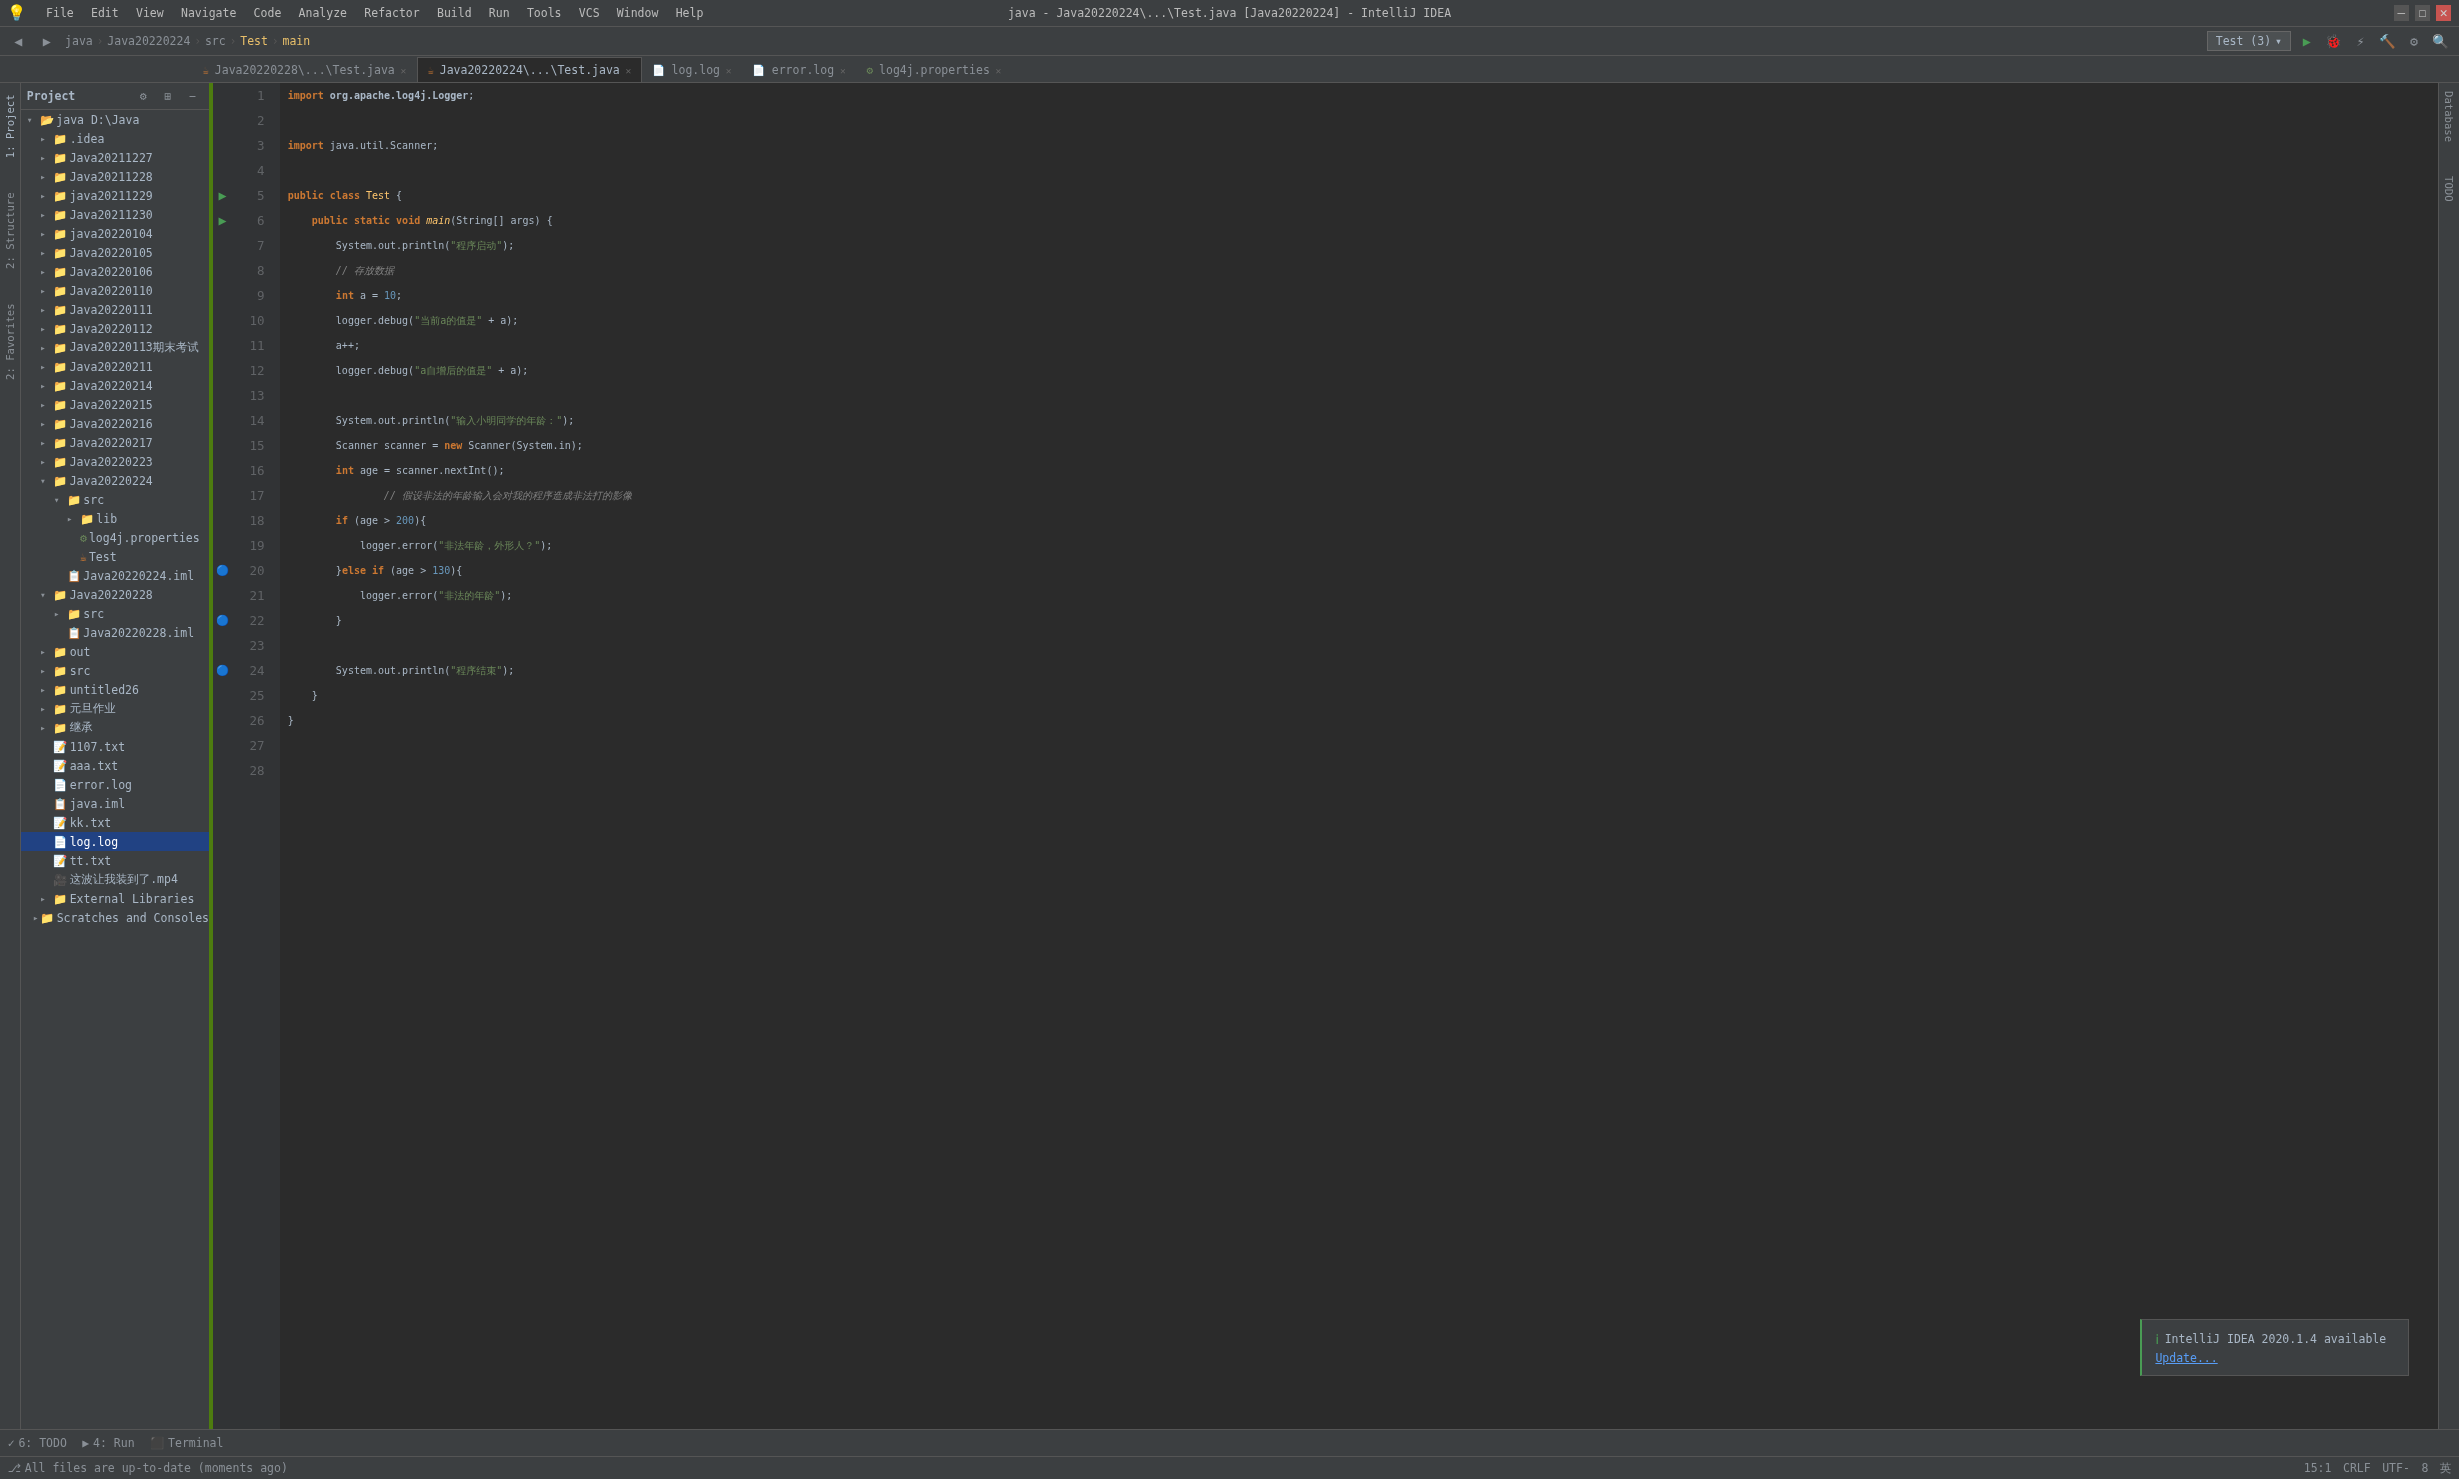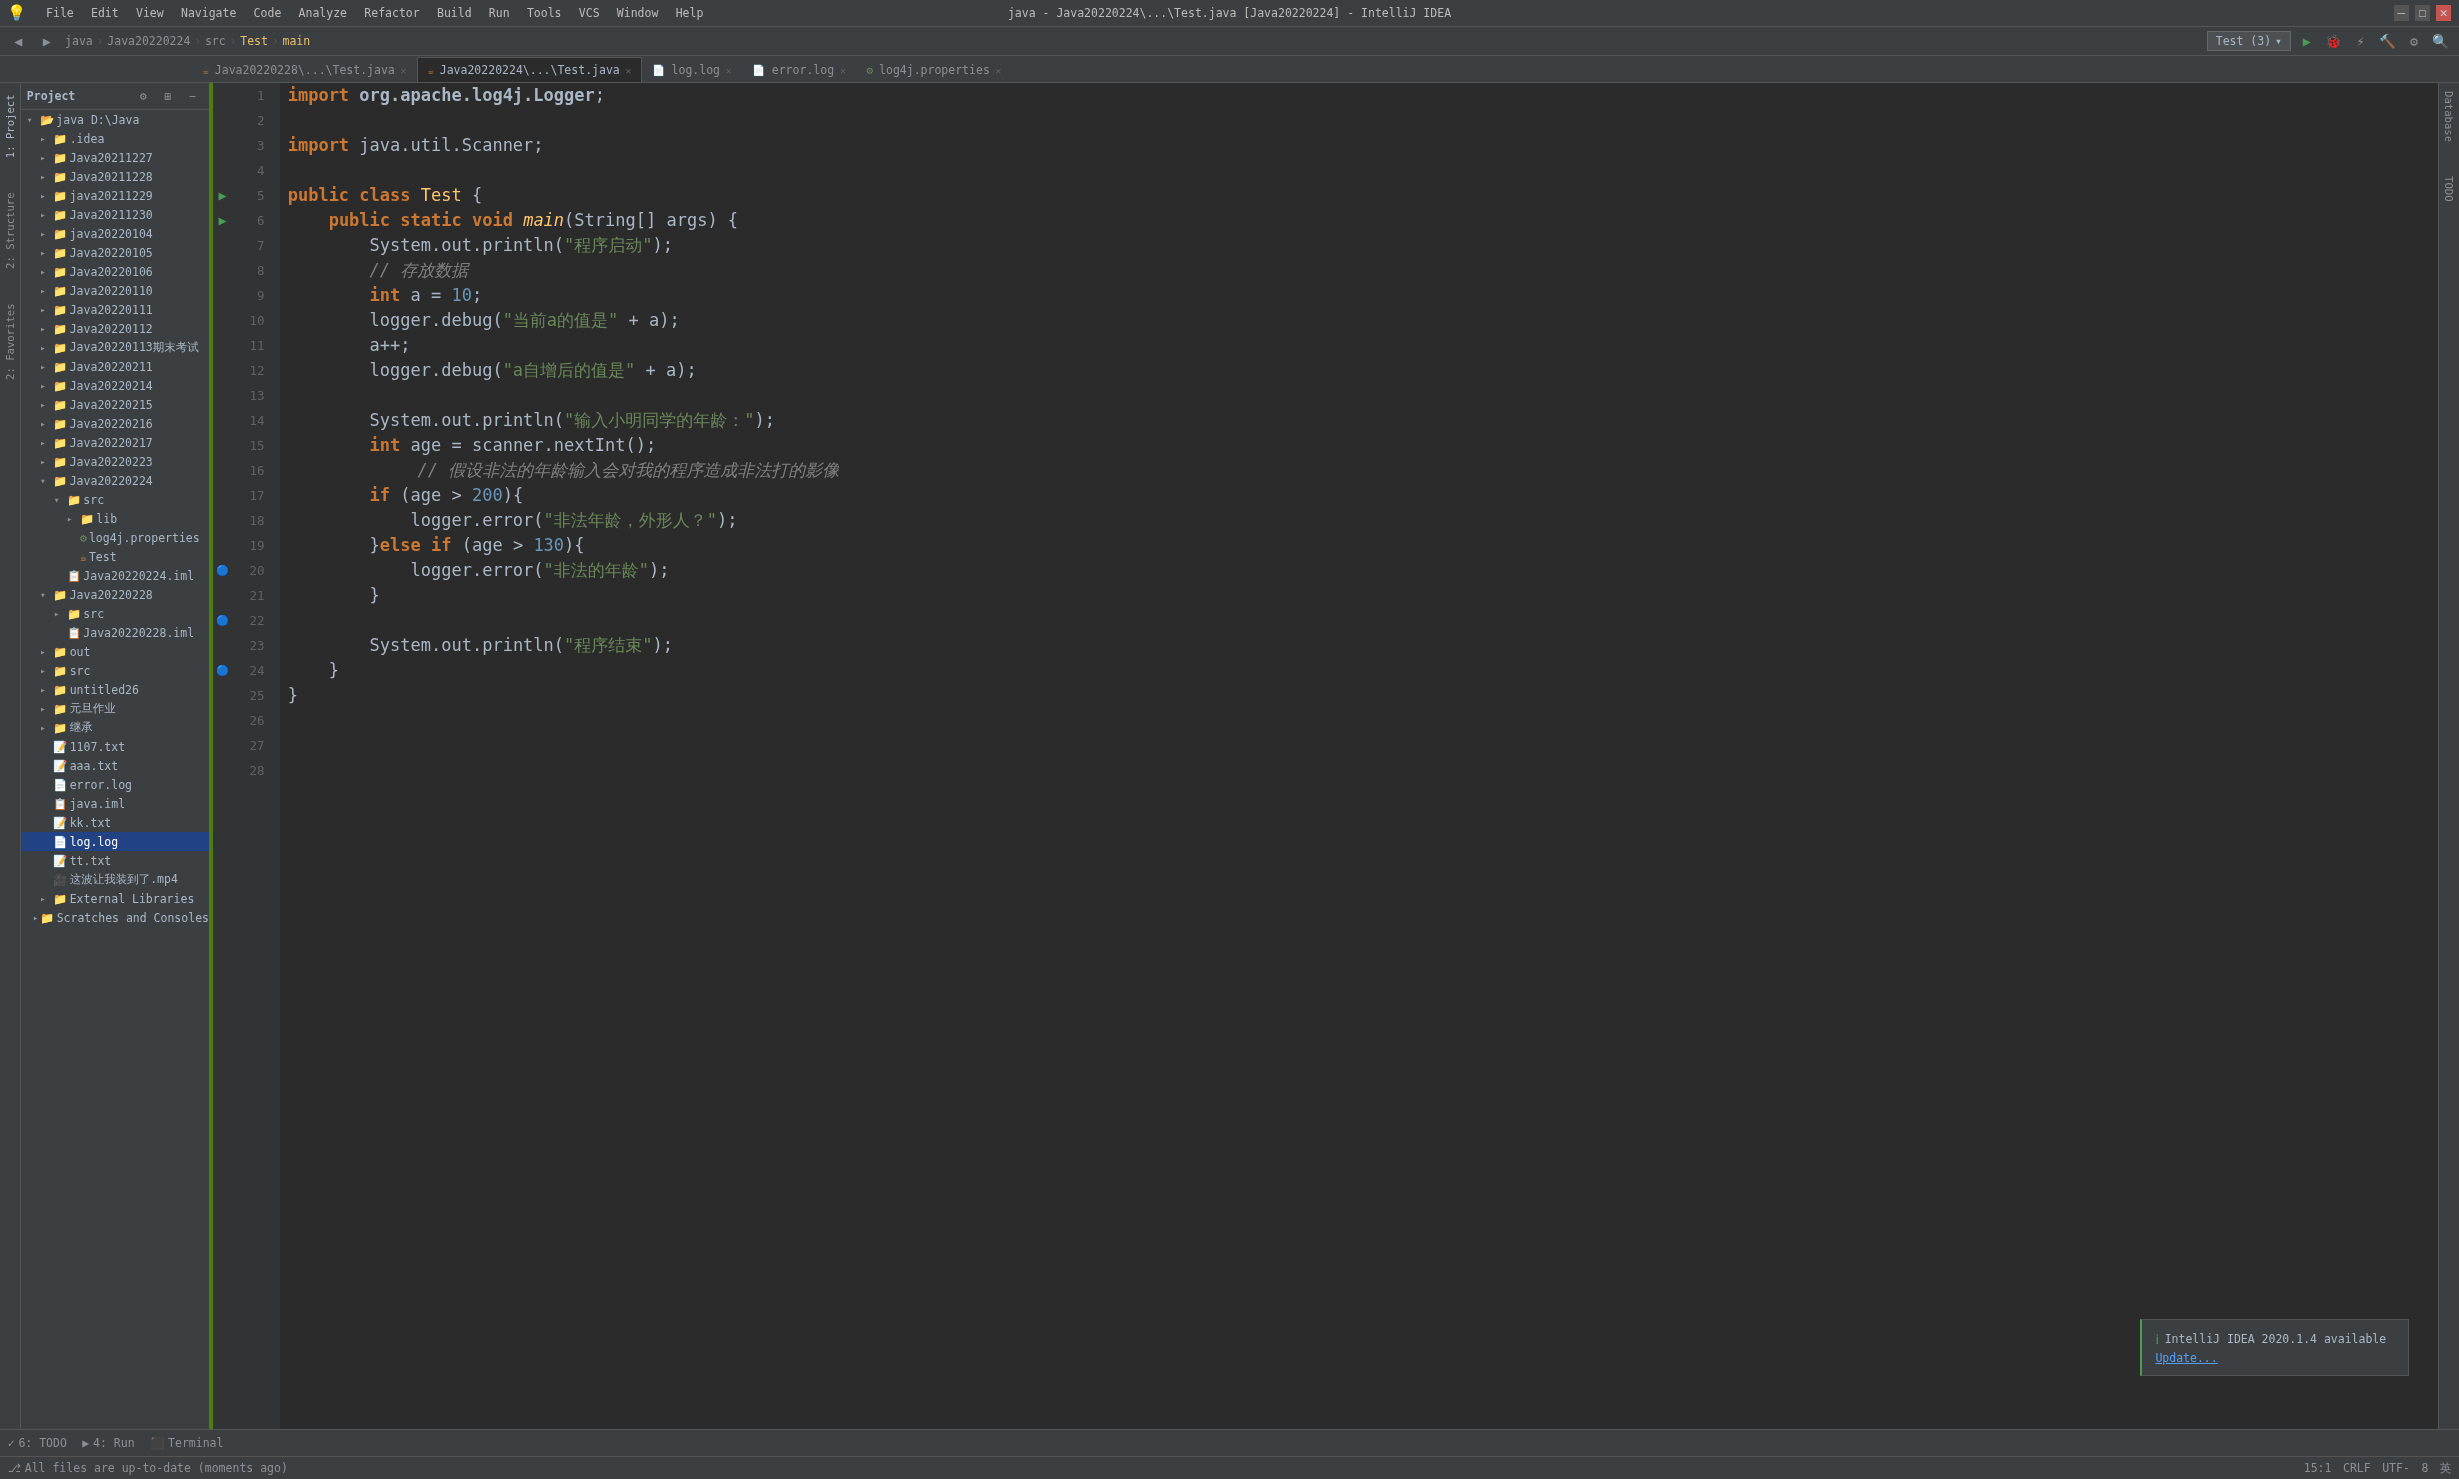--- a/index.html
+++ b/index.html
@@ -287,21 +287,21 @@
       flex: 1;
       overflow: auto;
       padding-left: 7.7px;
       line-height: 25px;
     }
     .code-line {
       height: 25px;
       display: flex;
       align-items: center;
       white-space: pre;
-      font-size: 17px;
+      font-size: 10px;
     }
 
     
     .gutter-area {
       width: 19px;
       background: #313335;
       flex-shrink: 0;
       display: flex;
       flex-direction: column;
     }
@@ -837,20 +837,21 @@
           <div class="code-line"><span style="color: rgb(204, 120, 50); font-weight: bold;">public </span><span style="color: rgb(204, 120, 50); font-weight: bold;">class </span><span style="color: rgb(255, 198, 109);">Test </span><span style="color: rgb(169, 183, 198);">{</span></div>
           <div class="code-line"><span style="color: rgb(169, 183, 198);">    </span><span style="color: rgb(204, 120, 50); font-weight: bold;">public </span><span style="color: rgb(204, 120, 50); font-weight: bold;">static </span><span style="color: rgb(204, 120, 50); font-weight: bold;">void </span><span style="color: rgb(255, 198, 109); font-style: italic;">main</span><span style="color: rgb(169, 183, 198);">(String[] args) {</span></div>
           <div class="code-line"><span style="color: rgb(169, 183, 198);">        System.</span><span style="color: rgb(169, 183, 198);">out</span><span style="color: rgb(169, 183, 198);">.println(</span><span style="color: rgb(106, 135, 89);">"程序启动"</span><span style="color: rgb(169, 183, 198);">);</span></div>
           <div class="code-line"><span style="color: rgb(169, 183, 198);">        </span><span style="color: rgb(128, 128, 128); font-style: italic;">// 存放数据</span></div>
           <div class="code-line"><span style="color: rgb(169, 183, 198);">        </span><span style="color: rgb(204, 120, 50); font-weight: bold;">int </span><span style="color: rgb(169, 183, 198);">a = </span><span style="color: rgb(104, 151, 187);">10</span><span style="color: rgb(169, 183, 198);">;</span></div>
           <div class="code-line"><span style="color: rgb(169, 183, 198);">        logger.debug(</span><span style="color: rgb(106, 135, 89);">"当前a的值是" </span><span style="color: rgb(169, 183, 198);">+ a);</span></div>
           <div class="code-line"><span style="color: rgb(169, 183, 198);">        a++;</span></div>
           <div class="code-line"><span style="color: rgb(169, 183, 198);">        logger.debug(</span><span style="color: rgb(106, 135, 89);">"a自增后的值是" </span><span style="color: rgb(169, 183, 198);">+ a);</span></div>
           <div class="code-line"></div>
           <div class="code-line"><span style="color: rgb(169, 183, 198);">        System.</span><span style="color: rgb(169, 183, 198);">out</span><span style="color: rgb(169, 183, 198);">.println(</span><span style="color: rgb(106, 135, 89);">"输入小明同学的年龄："</span><span style="color: rgb(169, 183, 198);">);</span></div>
+          <div class="code-line"><span style="color: rgb(169, 183, 198);">        Scanner scanner = </span><span style="color: rgb(204, 120, 50); font-weight: bold;">new </span><span style="color: rgb(169, 183, 198);">Scanner(System.in);</span></div>
           <div class="code-line"><span style="color: rgb(169, 183, 198);">        </span><span style="color: rgb(204, 120, 50); font-weight: bold;">int </span><span style="color: rgb(169, 183, 198);">age = scanner.nextInt();</span></div>
           <div class="code-line"><span style="color: rgb(169, 183, 198);">        </span><span style="color: rgb(128, 128, 128); font-style: italic; margin-left: 48px;">// 假设非法的年龄输入会对我的程序造成非法打的影像</span></div>
           <div class="code-line"><span style="color: rgb(169, 183, 198);">        </span><span style="color: rgb(204, 120, 50); font-weight: bold;">if </span><span style="color: rgb(169, 183, 198);">(age &gt; </span><span style="color: rgb(104, 151, 187);">200</span><span style="color: rgb(169, 183, 198);">){</span></div>
           <div class="code-line"><span style="color: rgb(169, 183, 198);">            logger.error(</span><span style="color: rgb(106, 135, 89);">"非法年龄，外形人？"</span><span style="color: rgb(169, 183, 198);">);</span></div>
           <div class="code-line"><span style="color: rgb(169, 183, 198);">        }</span><span style="color: rgb(204, 120, 50); font-weight: bold;">else </span><span style="color: rgb(204, 120, 50); font-weight: bold;">if </span><span style="color: rgb(169, 183, 198);">(age &gt; </span><span style="color: rgb(104, 151, 187);">130</span><span style="color: rgb(169, 183, 198);">){</span></div>
           <div class="code-line"><span style="color: rgb(169, 183, 198);">            logger.error(</span><span style="color: rgb(106, 135, 89);">"非法的年龄"</span><span style="color: rgb(169, 183, 198);">);</span></div>
           <div class="code-line"><span style="color: rgb(169, 183, 198);">        }</span></div>
           <div class="code-line"></div>
           <div class="code-line"><span style="color: rgb(169, 183, 198);">        System.</span><span style="color: rgb(169, 183, 198);">out</span><span style="color: rgb(169, 183, 198);">.println(</span><span style="color: rgb(106, 135, 89);">"程序结束"</span><span style="color: rgb(169, 183, 198);">);</span></div>
           <div class="code-line"><span style="color: rgb(169, 183, 198);">    }</span></div>

